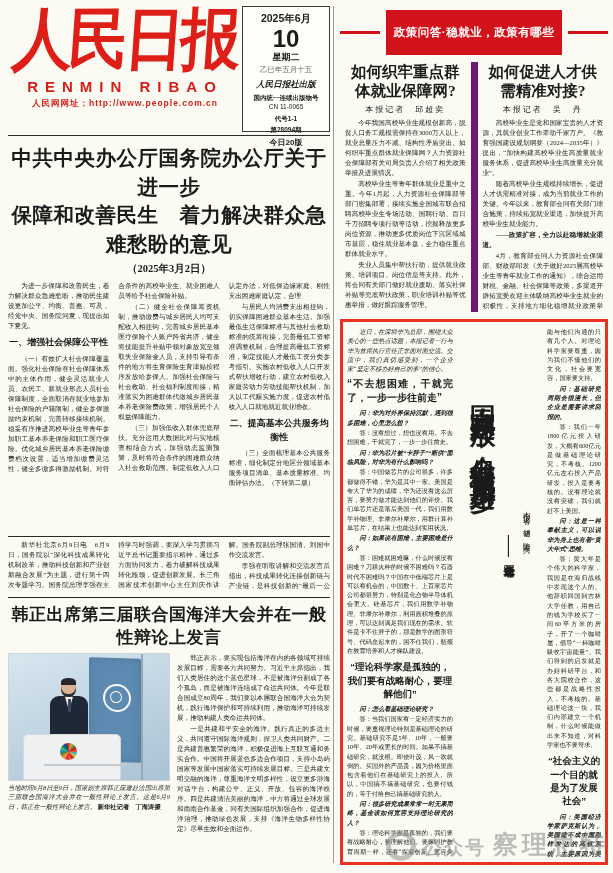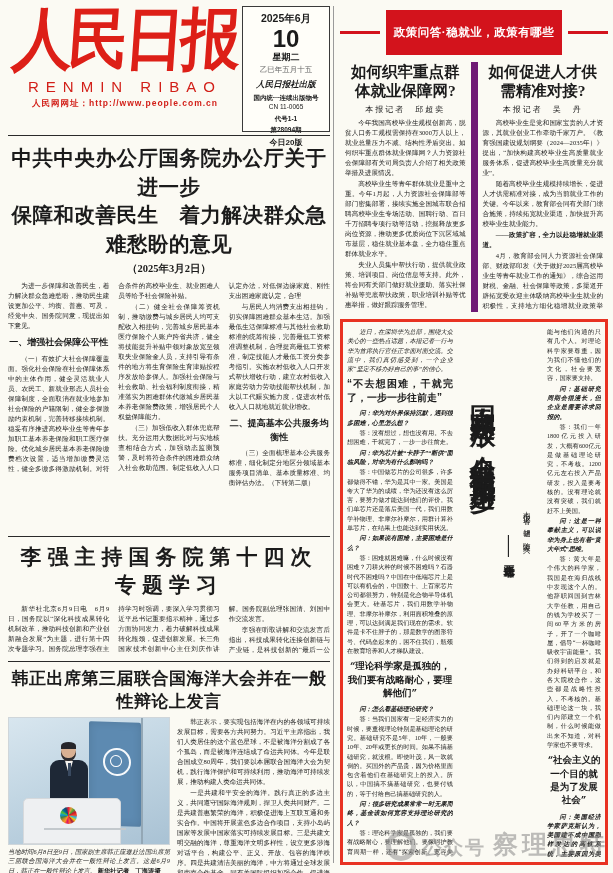--- a/index.html
+++ b/index.html
@@ -9,21 +9,21 @@
   .lcol{position:absolute;left:8px;top:6px;width:322px;}
   .rcol{position:absolute;left:340px;top:4px;width:268px;}
   .rule{border-top:1.5px solid #2a2a2a;margin:3px 0;}
 
   
   .mastrow{display:flex;height:126px;}
   .mastmain{flex:1;text-align:center;padding-top:2px;}
   .masttitle{font-size:60px;line-height:1.0;font-weight:900;color:#dd1f17;
              font-family:"DejaVu Serif","Liberation Serif",serif;letter-spacing:-4px;
              transform:skewX(-4deg) scaleY(1.12);transform-origin:center;}
-  .mastlatin{margin-top:10px;color:#d21f18;font-weight:normal;font-size:15px;letter-spacing:7px;
+  .mastlatin{margin-top:10px;color:#d21f18;font-weight:bold;font-size:15px;letter-spacing:7px;
              font-family:"Liberation Sans",sans-serif;}
   .mastsite{margin-top:3px;color:#d21f18;font-weight:bold;font-size:8.5px;letter-spacing:1px;
             font-family:"Liberation Sans",sans-serif;}
   .datebox{width:88px;border:1.5px solid #3a3a3a;background:#fffef9;text-align:center;
            padding:5px 2px 14px;box-sizing:border-box;font-family:"Liberation Sans",sans-serif;}
   .db-month{font-size:10.5px;font-weight:bold;}
   .db-day{font-size:24px;font-weight:bold;line-height:1.05;}
   .db-week{font-size:9px;font-weight:bold;}
   .db-lunar{font-size:7.5px;color:#666;margin-top:1px;}
   .db-pub{font-size:8.5px;font-weight:bold;margin-top:4px;font-family:"Liberation Serif",serif;font-style:italic;}
@@ -90,21 +90,21 @@
   .featurebox{border:3px solid #e83222;margin-top:7px;height:546px;padding:5px 4px;box-sizing:border-box;
               display:flex;gap:5px;overflow:hidden;background:#fbfaf3;}
   .f-left{width:106px;flex:none;overflow:hidden;}
   .f-right{flex:1;overflow:hidden;}
   .f-mid{width:84px;flex:none;display:flex;justify-content:center;gap:5px;padding-top:58px;box-sizing:border-box;}
   .fp{font-size:6.2px;line-height:1.5;text-align:justify;text-indent:2em;margin:0 0 1px;}
   .fq{font-weight:bold;font-style:italic;}
   .fintro{font-style:italic;}
   .fquote{font-family:"Liberation Sans",sans-serif;font-weight:900;font-size:10px;line-height:1.35;
           margin:4px 0;text-indent:0;}
-  .fsub{font-family:Liberation Mono, monospace;font-weight:900;font-size:9.5px;line-height:1.4;
+  .fsub{font-family:Liberation Sans, sans-serif;font-weight:900;font-size:9.5px;line-height:1.4;
         margin:5px 0 4px;text-align:center;text-indent:0;}
   .vtitle{writing-mode:vertical-rl;font-family:"Liberation Sans","DejaVu Sans",sans-serif;
           font-weight:900;font-size:26px;letter-spacing:4px;line-height:1.05;}
   .vdash{writing-mode:vertical-rl;font-weight:bold;font-size:11px;margin-top:150px;
          font-family:"Liberation Sans",sans-serif;}
   .vbyl{writing-mode:vertical-rl;font-size:7.5px;margin-top:120px;letter-spacing:2px;}
 
   
   .wm{position:absolute;right:4px;bottom:12px;display:flex;align-items:flex-end;gap:7px;
       opacity:0.5;color:#7e7e7e;font-weight:900;font-family:"Liberation Sans",sans-serif;z-index:9;}
@@ -156,21 +156,20 @@
         <p class="bp">（三）加强低收入群体兜底帮扶。充分运用大数据比对与实地核查相结合方式，加强动态监测预警，及时将符合条件的困难群众纳入社会救助范围。制定低收入人口认定办法，对低保边缘家庭、刚性支出困难家庭认定，合理</p>
         <p class="bp">与居民人均消费支出相挂钩，切实保障困难群众基本生活。加强最低生活保障标准与其他社会救助标准的统筹衔接，完善最低工资标准调整机制，合理提高最低工资标准，制定技能人才最低工资分类参考指引。实施农村低收入人口开发式帮扶增收行动，建立农村低收入家庭劳动力劳动技能帮扶机制，加大以工代赈实施力度，促进农村低收入人口就地就近就业增收。</p>
         <p class="bp subhead">二、提高基本公共服务均衡性</p>
         <p class="bp">（三）全面梳理基本公共服务标准，细化制定分地区分领域基本服务项目清单、基本质量标准、均衡评估办法。（下转第二版）</p>
       </div>
     </div>
 
     <div class="rule"></div>
 
     <div>
-      <div class="h-liqiang">李强主持国务院第十四次专题学习</div>
       <div class="body3b">
         <p class="bp">新华社北京6月9日电　6月9日，国务院以“深化科技成果转化机制改革，推动科技创新和产业创新融合发展”为主题，进行第十四次专题学习。国务院总理李强在主持学习时强调，要深入学习贯彻习近平总书记重要指示精神，通过多方面协同发力，着力破解科技成果转化瓶颈，促进创新发展。长三角国家技术创新中心主任刘庆作讲解。国务院副总理张国清、刘国中作交流发言。</p>
         <p class="bp">李强在听取讲解和交流发言后指出，科技成果转化连接创新链与产业链，是科技创新的“最后一公里”，有利于催生新产品、新产能、新动能，形成新质生产力。要进一步统筹各类创新资源，深化体制机制改革，畅通供需对接渠道，以科技成果转化的更大成效，更好推动科技创新和产业创新融合发展。</p>
 
       </div>
     </div>
 
     <div class="rule"></div>
 
     <div>

